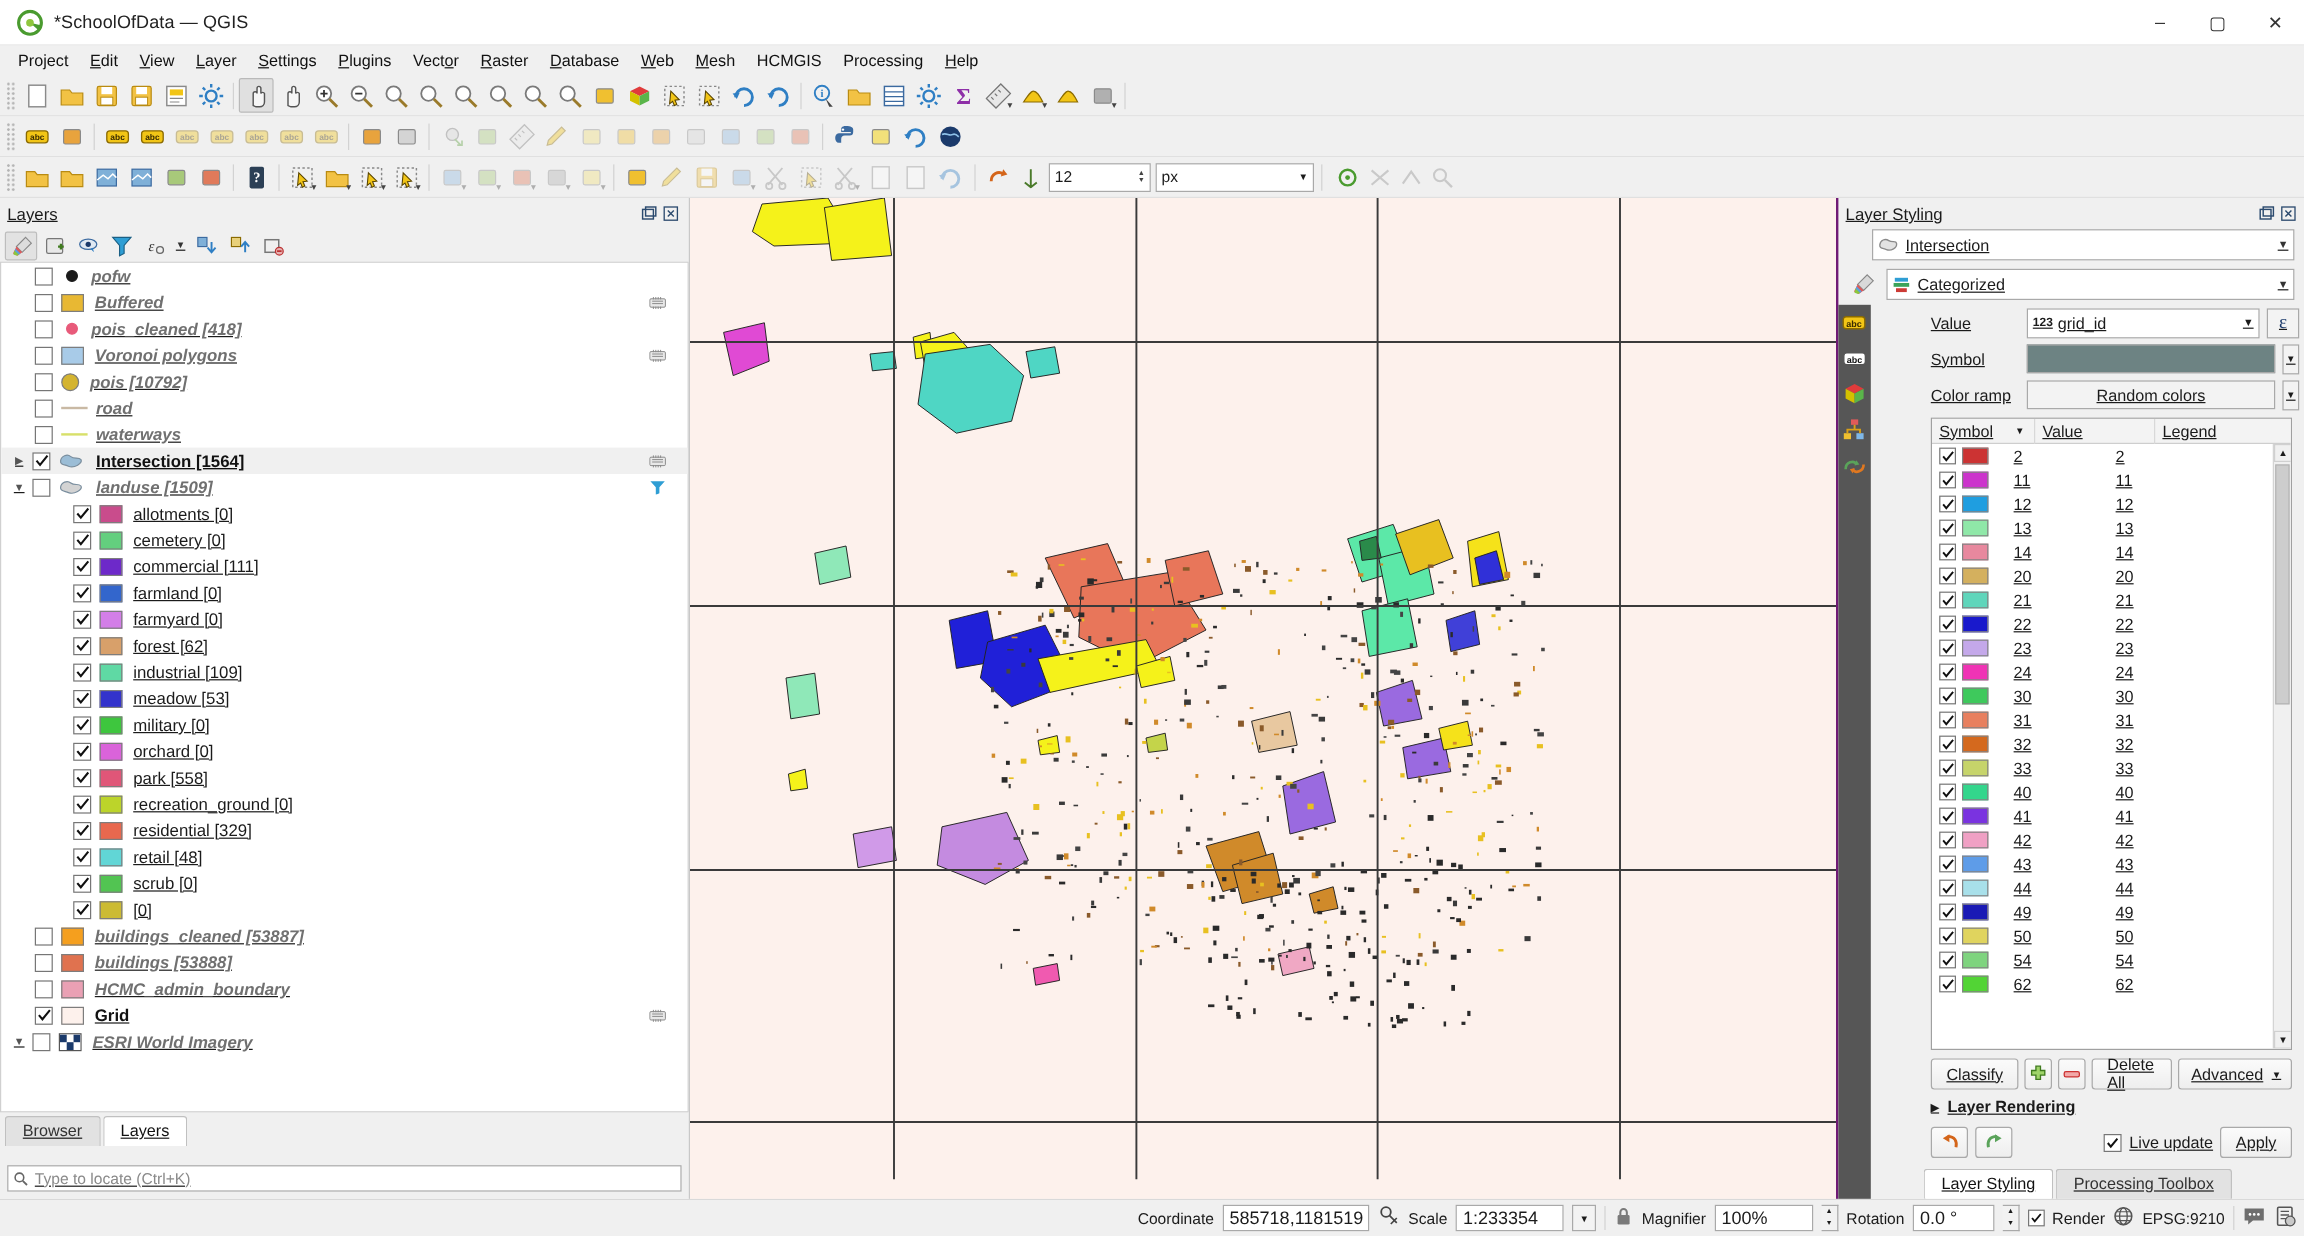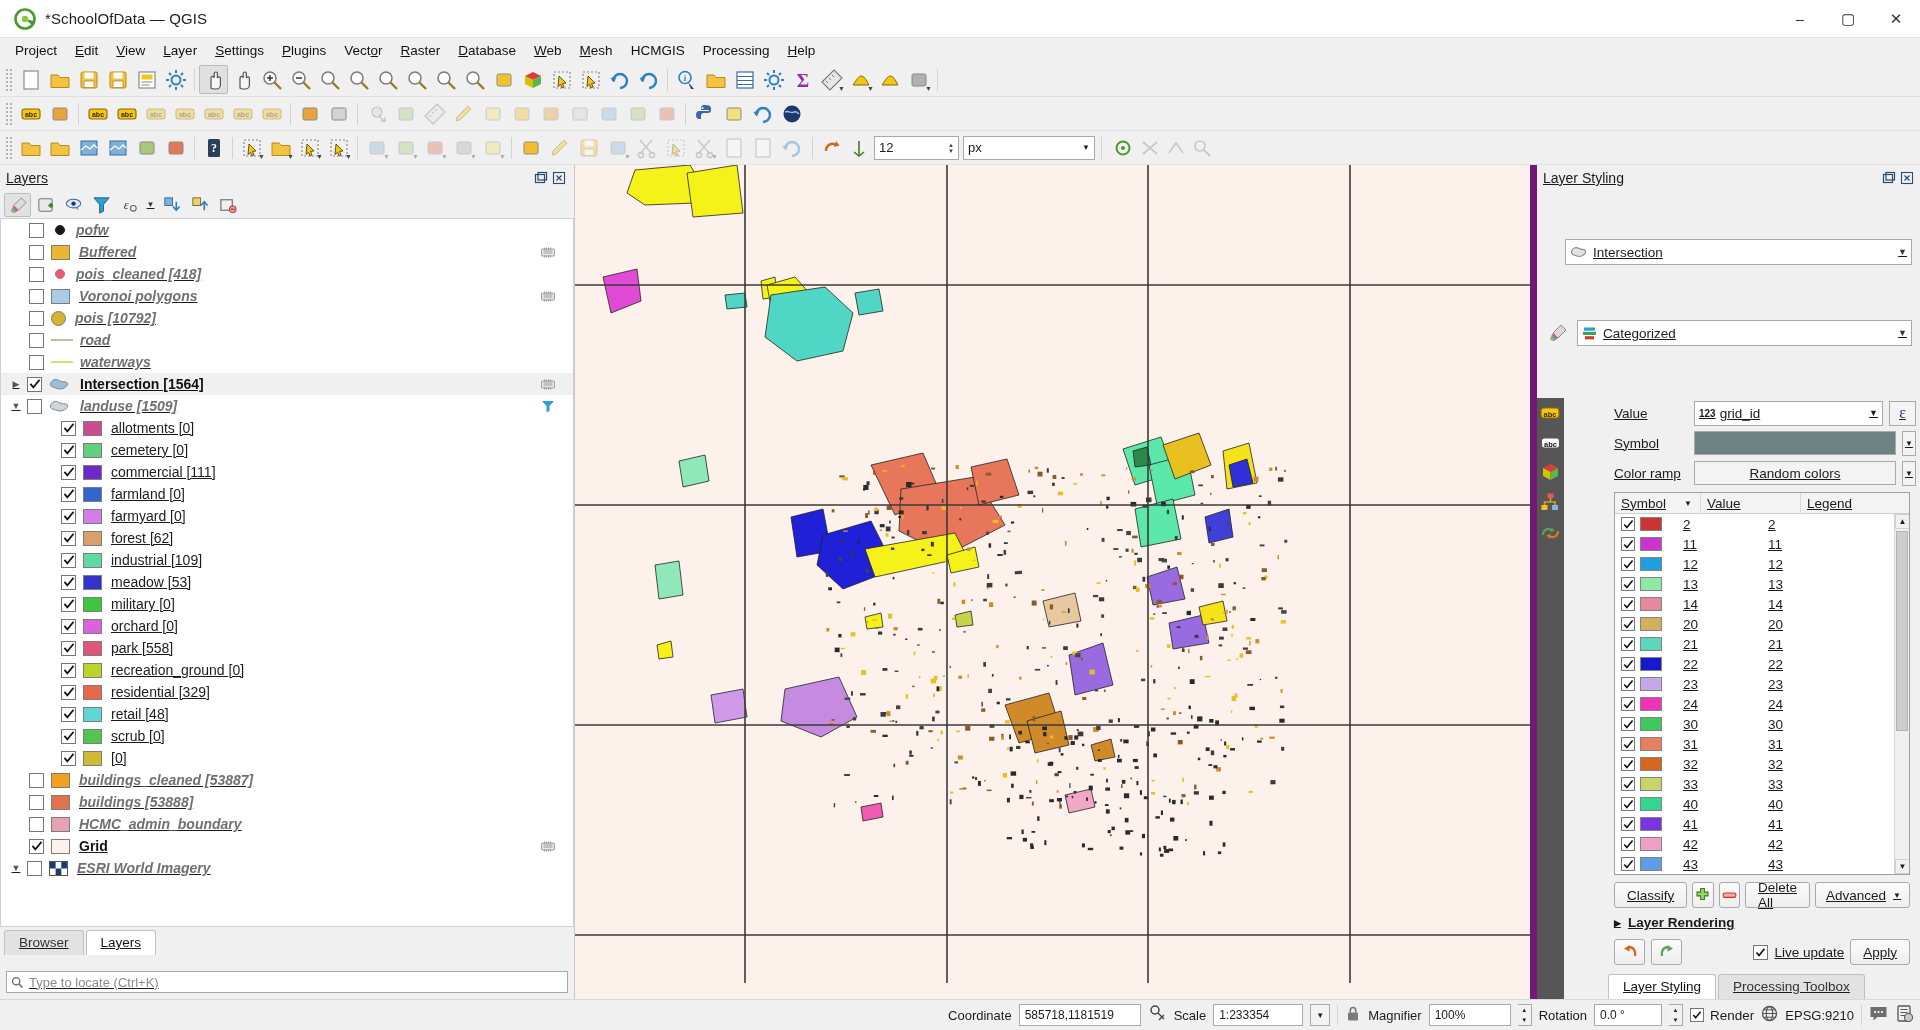--- a/index.html
+++ b/index.html
@@ -89,21 +89,21 @@
   #locator { height:28px; display:flex; padding:0 6px 4px 6px;margin-top:16px;}
   #locator .box { flex:1; height:22px; border:1px solid #a9a9a9; background:#fff;
      display:flex;align-items:center; padding:0 4px; font-size:13px; color:#8a8a8a;}
 
   
   #map { flex:1; background:#fdf1ec; position:relative; overflow:hidden; }
   #map svg { display:block; }
 
   
   #styling-panel { width:390px; background:#f0f0f0; display:flex;flex-direction:column;
-     border-left:7px solid #701a75;gap:48px;}
+     border-left:2px solid #701a75;}
   #styling-panel .panel-title { padding-right:4px;}
   .combo {
     height:26px;border:1px solid #a9a9a9;background:#fff;display:flex;align-items:center;
     padding:0 4px; font-size:13.5px; margin:0 8px;
   }
   .combo .caret { margin-left:auto; font-size:9px; color:#333;}
   #sp-body { flex:1; display:flex; min-height:0; }
   #sp-vtabs { width:27px; background:#565656; display:flex;flex-direction:column;
      align-items:center; padding-top:4px; gap:9px; }
   #sp-vtabs .vt { width:21px;height:21px; display:flex;align-items:center;justify-content:center;}
@@ -153,21 +153,21 @@
   .applyrow .spacer { flex:1;}
   .chk-inline { display:flex;align-items:center;gap:6px;font-size:13.5px;}
   .chk-inline .cb { width:15px;height:15px;border:1px solid #767676;background:#fff;
      display:flex;align-items:center;justify-content:center;}
 
   
   #statusbar { height:31px; background:#f0f0f0; border-top:1px solid #d9d9d9;
     display:flex; align-items:center; padding:0 6px; gap:7px; font-size:13px;}
   #statusbar .lbl { color:#1b1b1b;}
   #statusbar .field { height:22px;border:1px solid #a9a9a9;background:#fff;
-     display:flex;align-items:center;padding:0 5px; font-size:12px;}
+     display:flex;align-items:center;padding:0 5px; font-size:15px;}
   #statusbar .spin { width:14px; height:22px; border:1px solid #a9a9a9; border-left:none;
      background:#f2f2f2; display:flex;flex-direction:column;}
   #statusbar .spin i { flex:1; display:flex;align-items:center;justify-content:center;
      font-size:6px; font-style:normal;}
   .sb-sep { width:1px;height:20px;background:#d2d2d2;}
   .tick { display:block; }
 </style>
 </head>
 <body>
 

